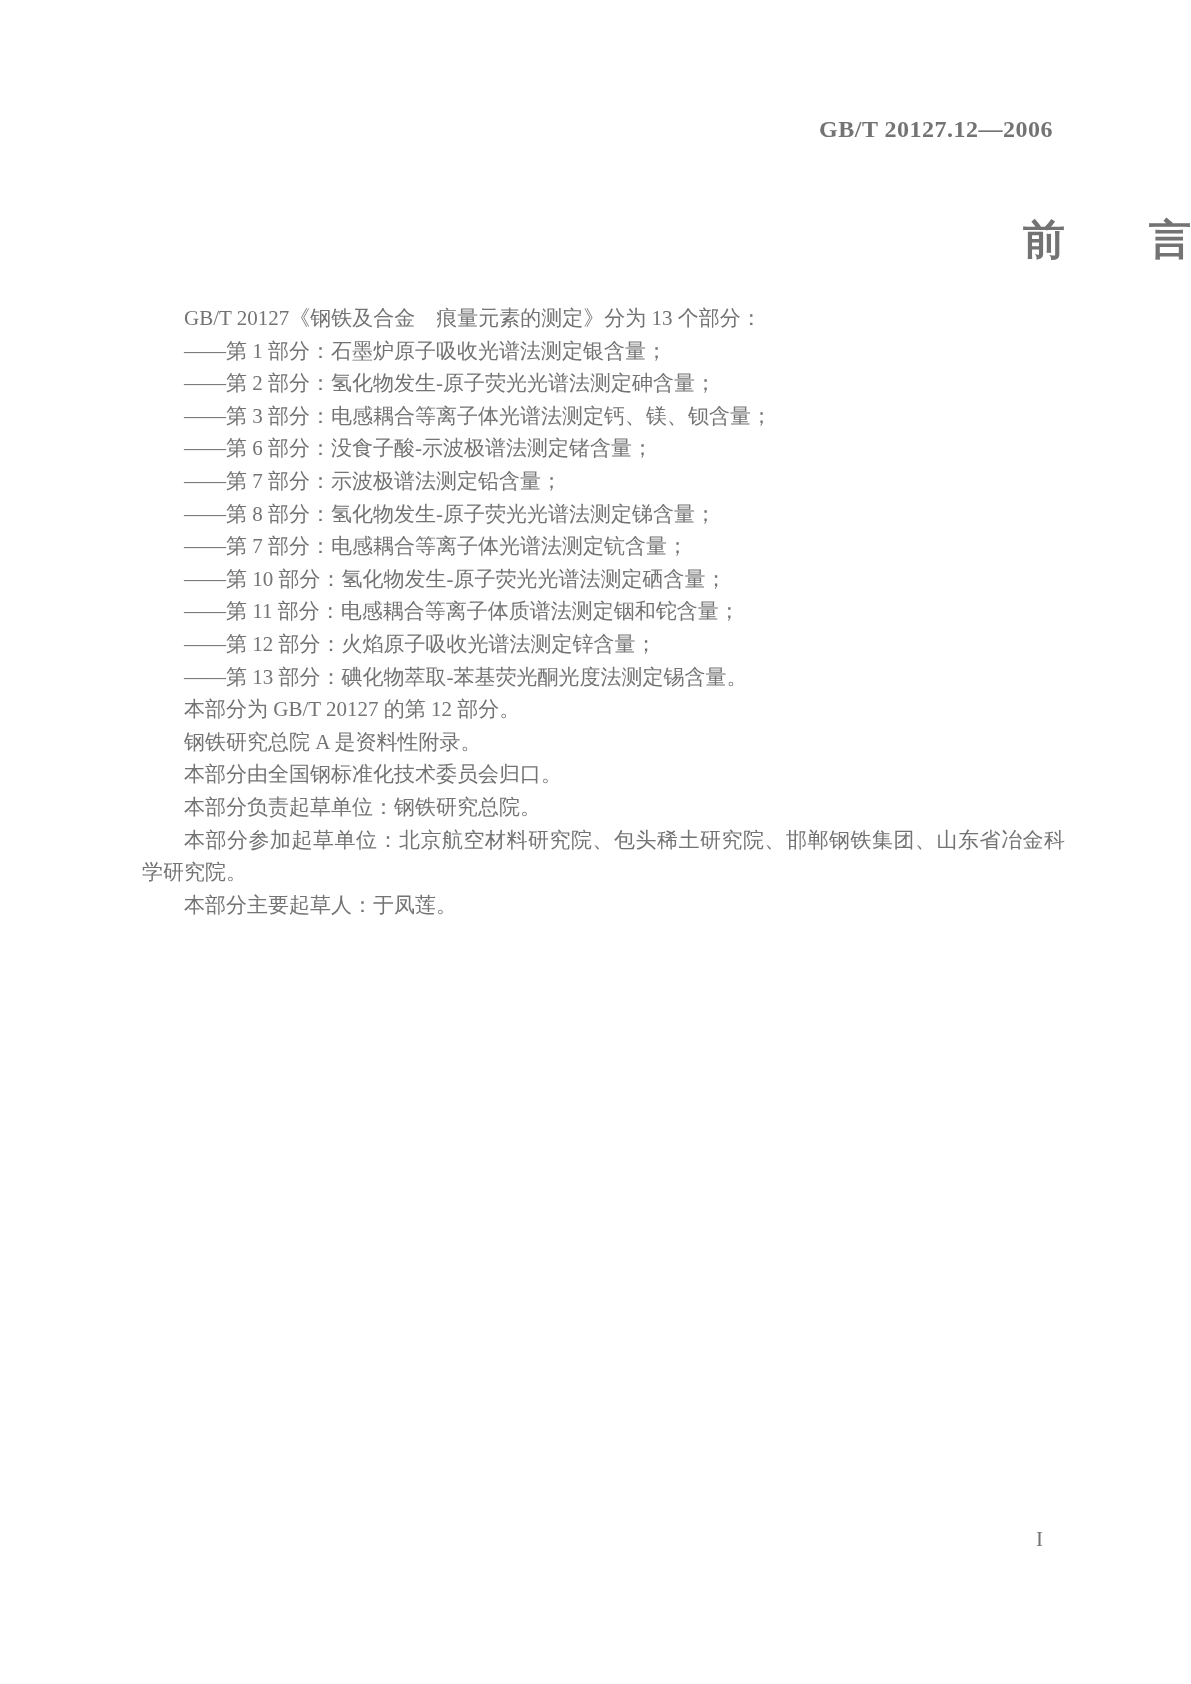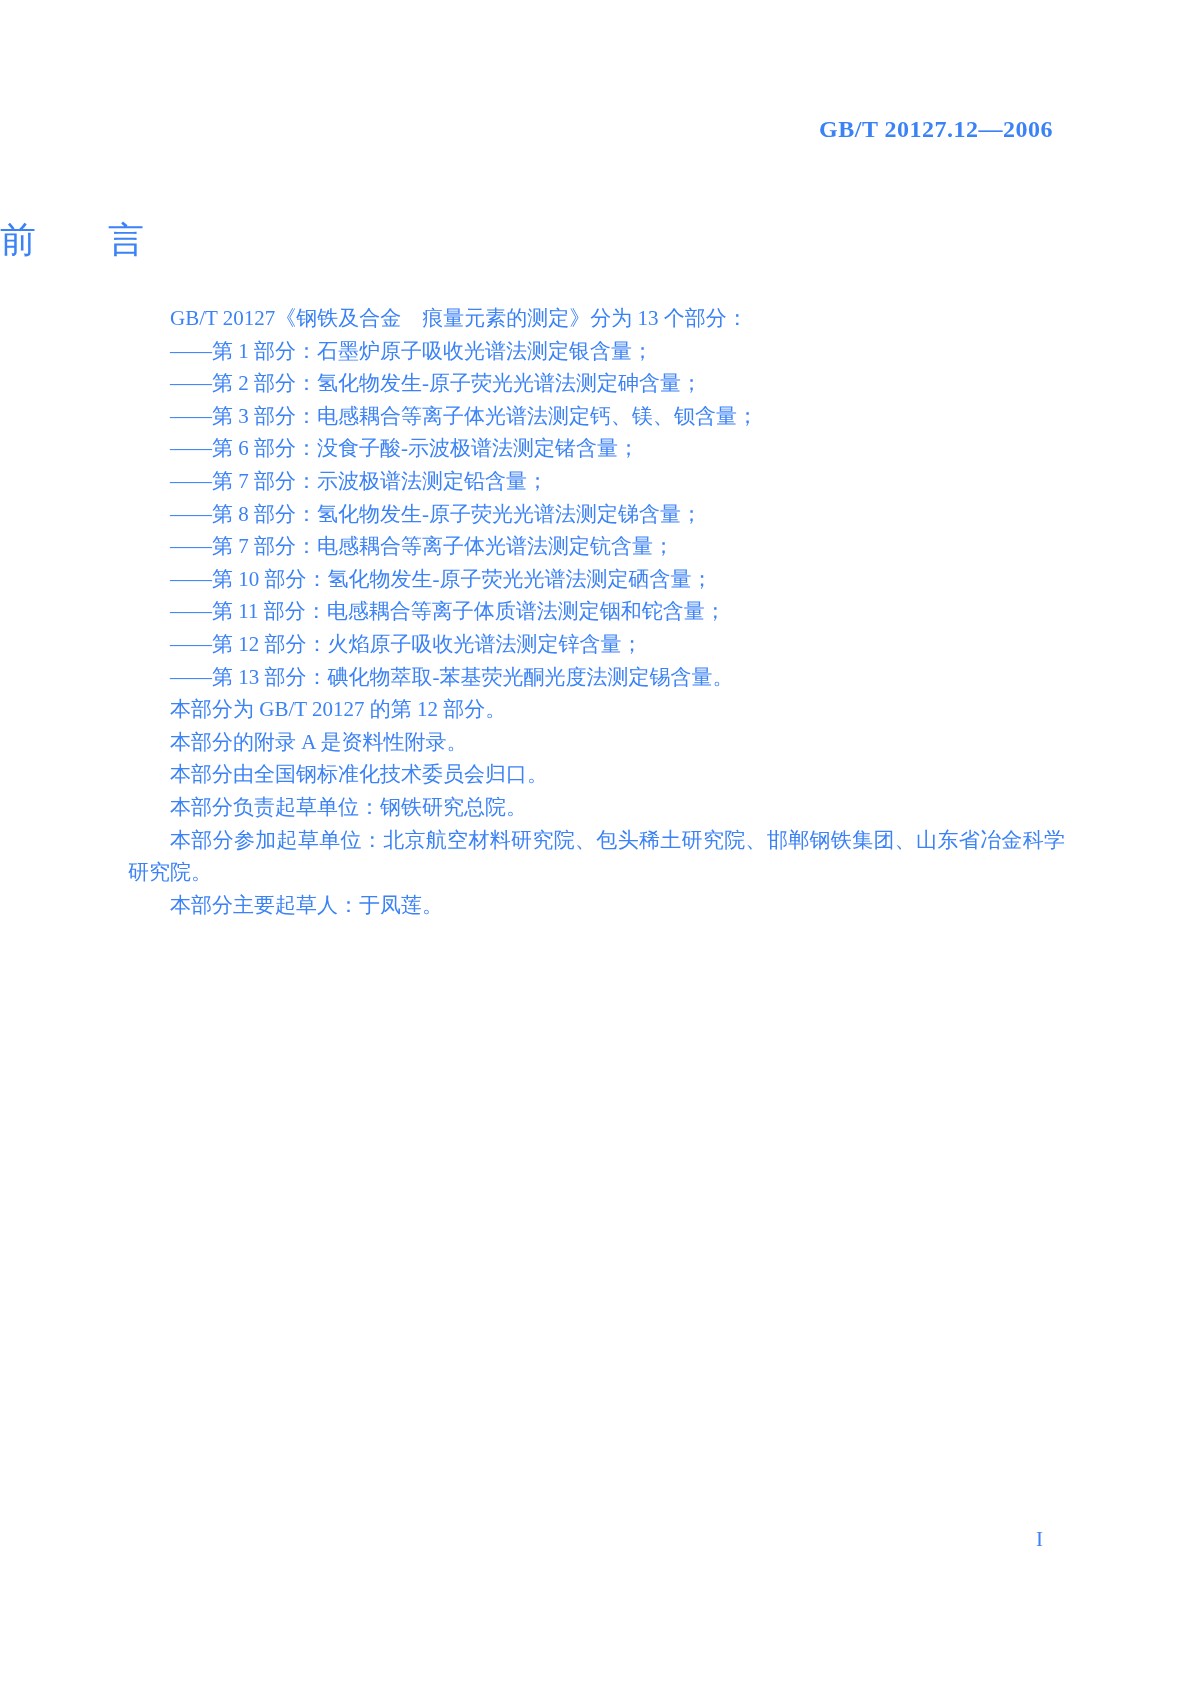--- a/index.html
+++ b/index.html
@@ -7,48 +7,48 @@
     padding: 0;
     background: #e8e8e8;
   }
   .page {
     position: relative;
     width: 1191px;
     height: 1684px;
     background: #ffffff;
     margin: 0 auto;
     overflow: hidden;
-    color: #3b82f6;
+    color: #737373;
   }
   .doc-header {
     position: absolute;
     top: 116px;
     right: 138px;
     font-family: "Liberation Serif", "DejaVu Serif", serif;
     font-weight: bold;
     font-size: 24px;
     letter-spacing: 0.5px;
     white-space: nowrap;
   }
   .doc-title {
     position: absolute;
     top: 218px;
     left: 0;
     width: 100%;
-    text-align: left;
+    text-align: right;
     font-family: "DejaVu Sans", "Liberation Sans", sans-serif;
-    font-weight: normal;
-    font-size: 36px;
+    font-weight: bold;
+    font-size: 42px;
     line-height: 44px;
     white-space: pre;
   }
   .doc-body {
     position: absolute;
     top: 302px;
-    left: 128px;
+    left: 142px;
     right: 126px;
     font-family: "Liberation Serif", "DejaVu Serif", serif;
     font-size: 21px;
     line-height: 32.6px;
     text-align: justify;
   }
   .doc-body p {
     margin: 0;
     padding: 0;
     text-indent: 2em;
@@ -77,21 +77,21 @@
     <p>——第 3 部分：电感耦合等离子体光谱法测定钙、镁、钡含量；</p>
     <p>——第 6 部分：没食子酸-示波极谱法测定锗含量；</p>
     <p>——第 7 部分：示波极谱法测定铅含量；</p>
     <p>——第 8 部分：氢化物发生-原子荧光光谱法测定锑含量；</p>
     <p>——第 7 部分：电感耦合等离子体光谱法测定钪含量；</p>
     <p>——第 10 部分：氢化物发生-原子荧光光谱法测定硒含量；</p>
     <p>——第 11 部分：电感耦合等离子体质谱法测定铟和铊含量；</p>
     <p>——第 12 部分：火焰原子吸收光谱法测定锌含量；</p>
     <p>——第 13 部分：碘化物萃取-苯基荧光酮光度法测定锡含量。</p>
     <p>本部分为 GB/T 20127 的第 12 部分。</p>
-    <p>本部分的附录 A 是资料性附录。</p>
+    <p>钢铁研究总院 A 是资料性附录。</p>
     <p>本部分由全国钢标准化技术委员会归口。</p>
     <p>本部分负责起草单位：钢铁研究总院。</p>
     <p>本部分参加起草单位：北京航空材料研究院、包头稀土研究院、邯郸钢铁集团、山东省冶金科学研究院。</p>
     <p>本部分主要起草人：于凤莲。</p>
   </div>
 
   <div class="page-number">I</div>
 
 </div>
 

